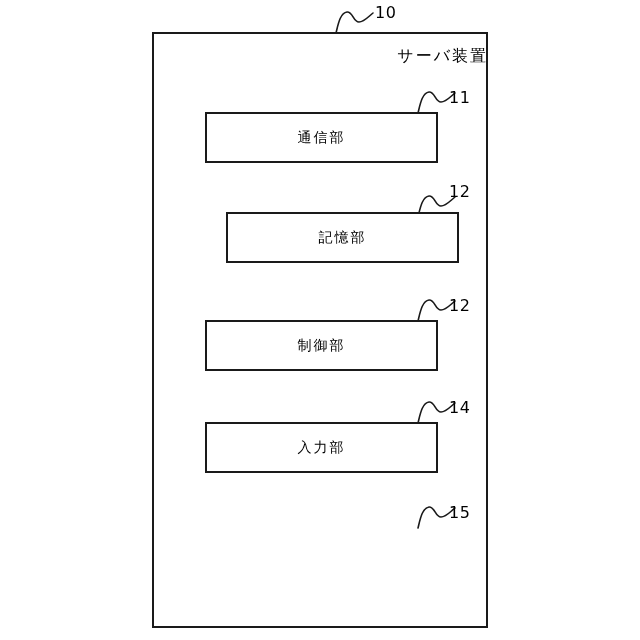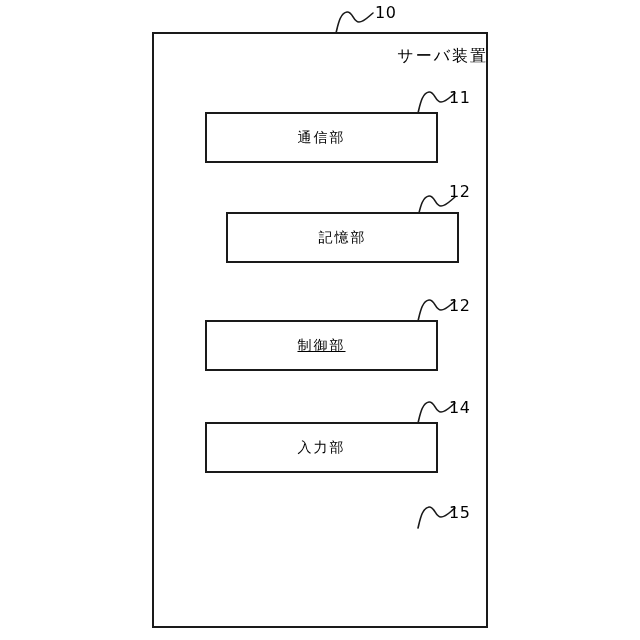--- a/index.html
+++ b/index.html
@@ -46,21 +46,21 @@
     background: #ffffff;
     display: flex;
     align-items: center;
     justify-content: center;
     font-size: 14px;
     letter-spacing: 2px;
     white-space: nowrap;
   }
   .b1 { top: 112px; }
   .b2 { top: 212px; margin-left: 21px; }
-  .b3 { top: 320px; text-decoration: underline; }
+  .b3 { top: 320px; }
   .b4 { top: 422px; }
   .b5 { top: 527px; }
   .squiggle {
     position: absolute;
     left: 414px;
     width: 44px;
     height: 26px;
   }
   .s0 { left: 332px; top: 8px; }
   .s1 { top: 88px; }

